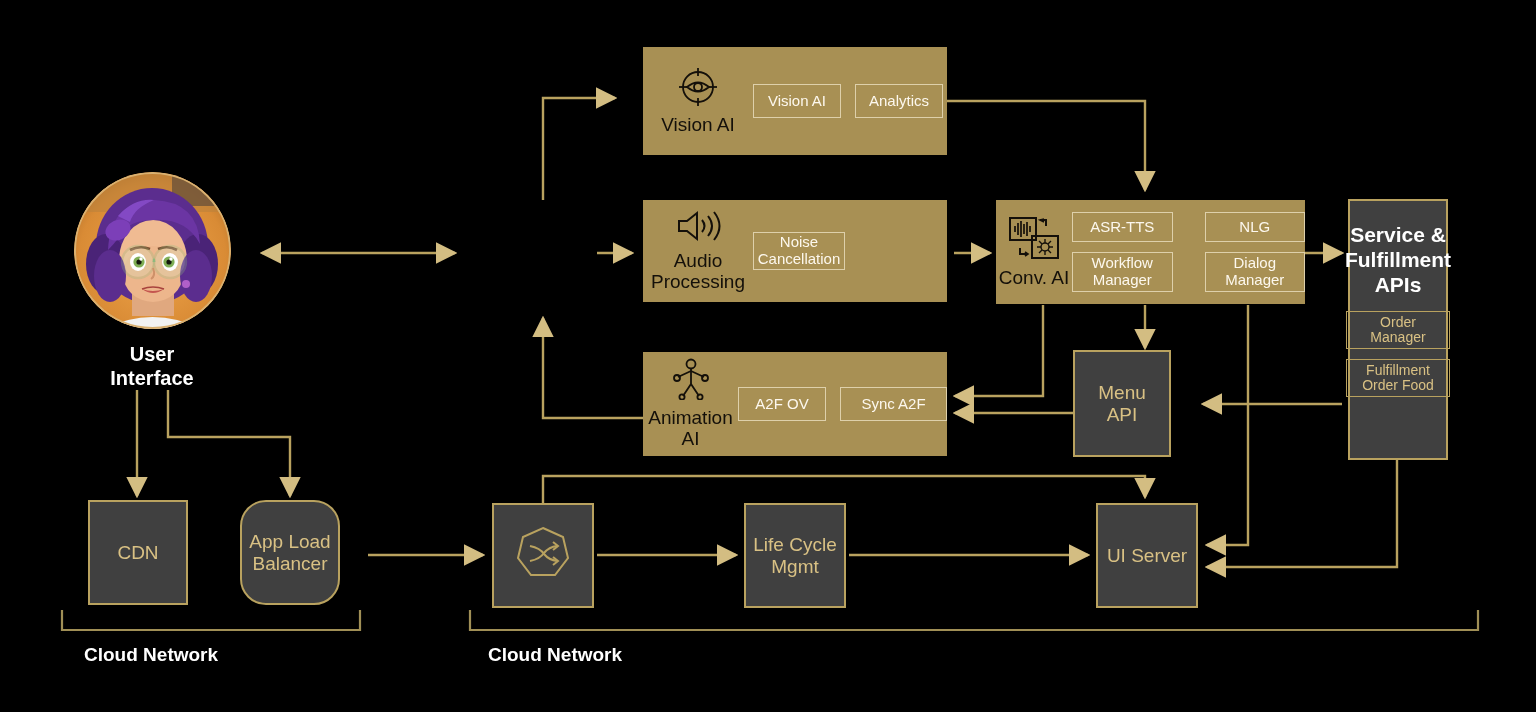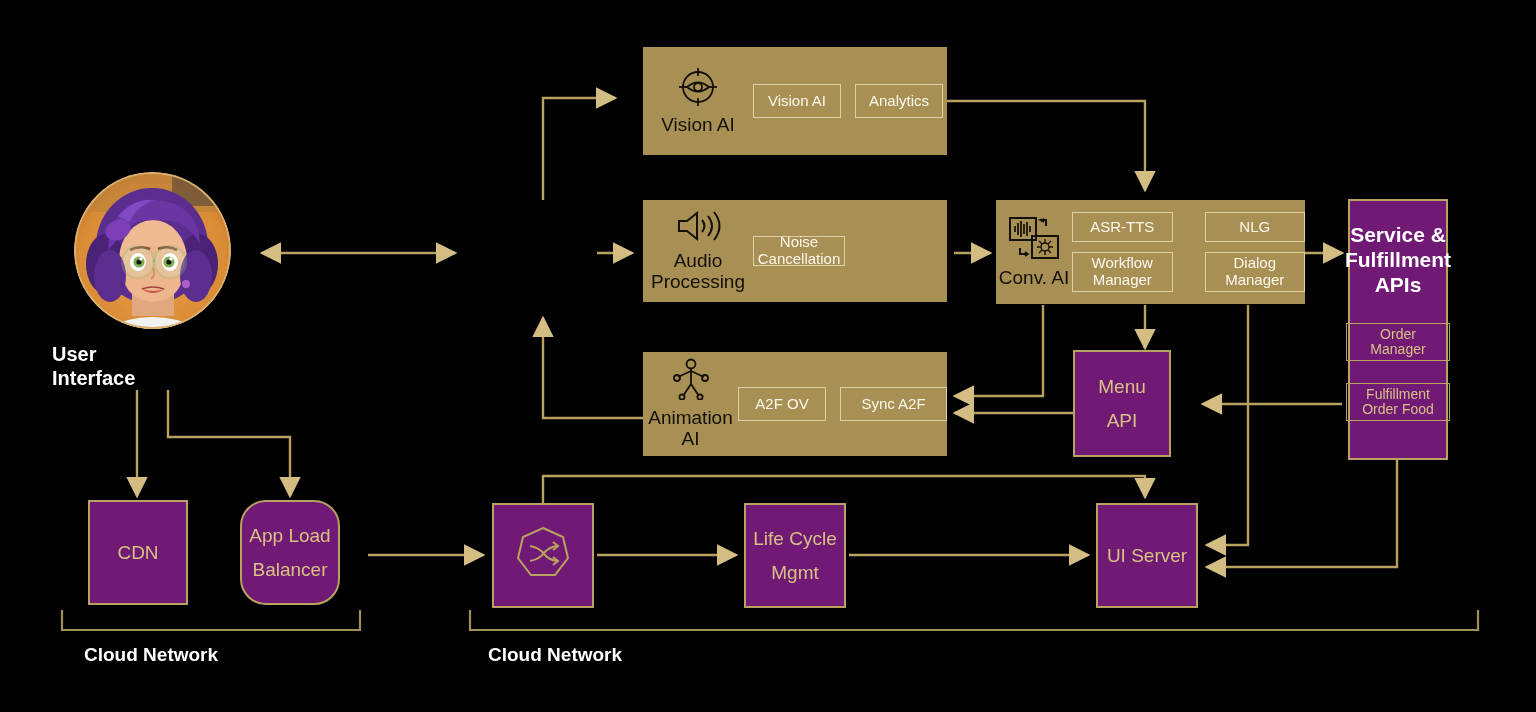--- a/index.html
+++ b/index.html
@@ -2,23 +2,23 @@
 <html><head>
 <meta charset="utf-8">
 <style>
   html,body{margin:0;padding:0;background:#000;}
   body{width:1536px;height:712px;overflow:hidden;font-family:"Liberation Sans",sans-serif;}
   #stage{position:relative;width:1536px;height:712px;background:#000;}
 
   .node{position:absolute;box-sizing:border-box;}
 
   
-  .obox{border:2px solid #b9a25f;background:#701a75;display:flex;flex-direction:column;
+  .obox{border:2px solid #b9a25f;background:#404040;display:flex;flex-direction:column;
         align-items:center;justify-content:center;color:#d9c184;text-align:center;
-        font-size:19px;line-height:1.15;font-weight:400;gap:12px;}
+        font-size:19px;line-height:1.15;font-weight:400;}
 
   
   .panel{background:#a89054;display:flex;align-items:center;}
   .panel .picon{width:110px;display:flex;flex-direction:column;align-items:center;
                 justify-content:center;color:#1a1208;}
   .panel .plabel{font-size:19px;line-height:1.1;text-align:center;color:#14100a;
                  font-weight:400;margin-top:4px;}
   .chips{display:flex;gap:14px;align-items:center;}
   .chip{border:1.5px solid #ded0ab;color:#fdf8ee;font-size:15px;line-height:1.12;
         text-align:center;padding:7px 10px;min-width:86px;box-sizing:border-box;
@@ -28,21 +28,21 @@
 
   .title-w{color:#ffffff;font-weight:bold;font-size:21px;line-height:1.18;text-align:center;}
   .caption{position:absolute;color:#fff;font-weight:bold;font-size:19px;}
 
   .subchip{border:1.5px solid #b9a25f;color:#d9c184;font-size:14px;line-height:1.12;
            text-align:center;padding:5px 6px;box-sizing:border-box;width:104px;
            display:flex;align-items:center;justify-content:center;}
 
   .avatar{position:absolute;border-radius:50%;overflow:hidden;}
   .ulabel{position:absolute;color:#fff;font-weight:bold;font-size:20px;line-height:1.2;
-          width:200px;}
+          text-align:center;width:200px;}
 
   svg.wires{position:absolute;left:0;top:0;width:1536px;height:712px;pointer-events:none;}
   .ln{stroke:#b9a25f;stroke-width:2.4;fill:none;}
   .thin{stroke:#a08f56;stroke-width:2.2;fill:none;}
 </style>
 </head>
 <body>
 
 <div id="stage">
 
@@ -194,21 +194,21 @@
           <path d="M35,7 q8,10 0,20" fill="none" stroke="#14100a" stroke-width="2"></path>
           <path d="M41,3 q11,14 0,28" fill="none" stroke="#14100a" stroke-width="2"></path>
         </svg>
       </span>
       <div class="plabel">
         <div>Audio</div>
         <div>Processing</div>
       </div>
     </div>
     <div class="chips">
-      <div class="chip" style="width:92px;height:30px;">Noise Cancellation</div>
+      <div class="chip" style="width:92px;height:38px;">Noise Cancellation</div>
     </div>
   </div>
 
   <div class="node panel" style="left:643px;top:352px;width:304px;height:104px;">
     <div class="picon">
       <span>
         <svg width="40" height="42" viewBox="0 0 40 42">
           <circle cx="20" cy="6" r="4.5" fill="none" stroke="#14100a" stroke-width="1.8"></circle>
           <line x1="20" y1="10" x2="20" y2="26" stroke="#14100a" stroke-width="1.8"></line>
           <path d="M20,13 L7,19 M20,13 L33,19" stroke="#14100a" stroke-width="1.8" fill="none"></path>

